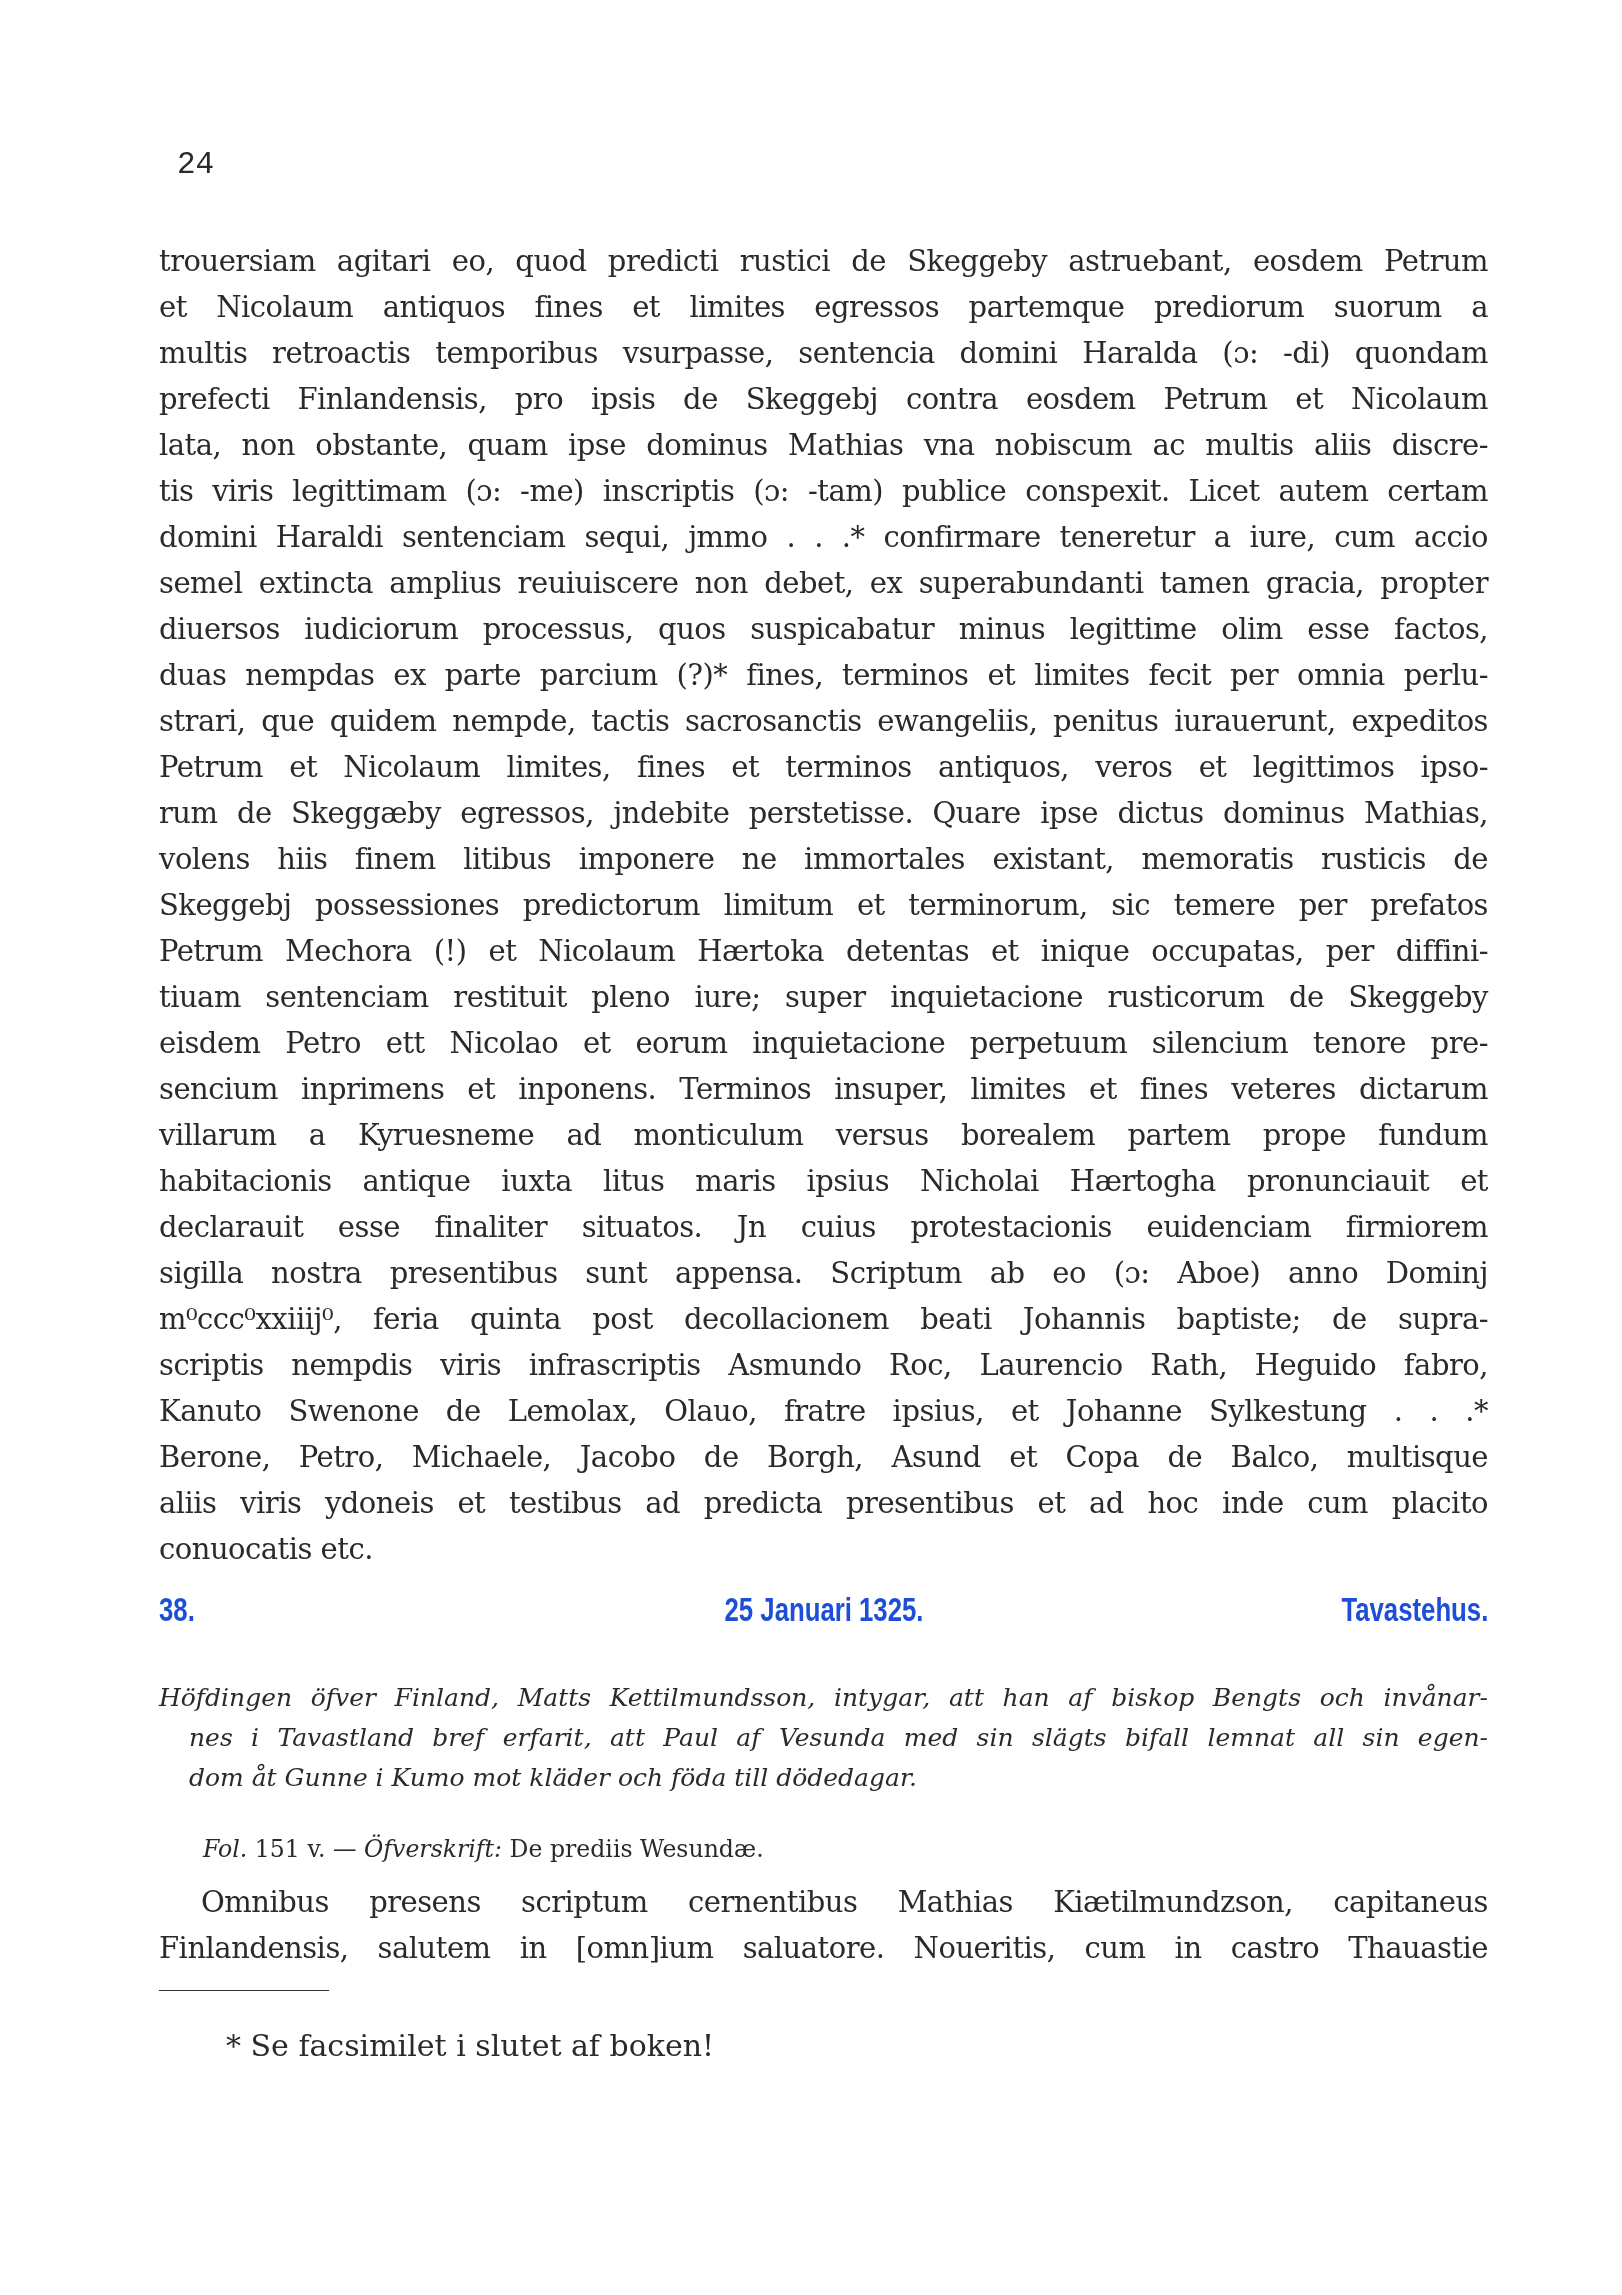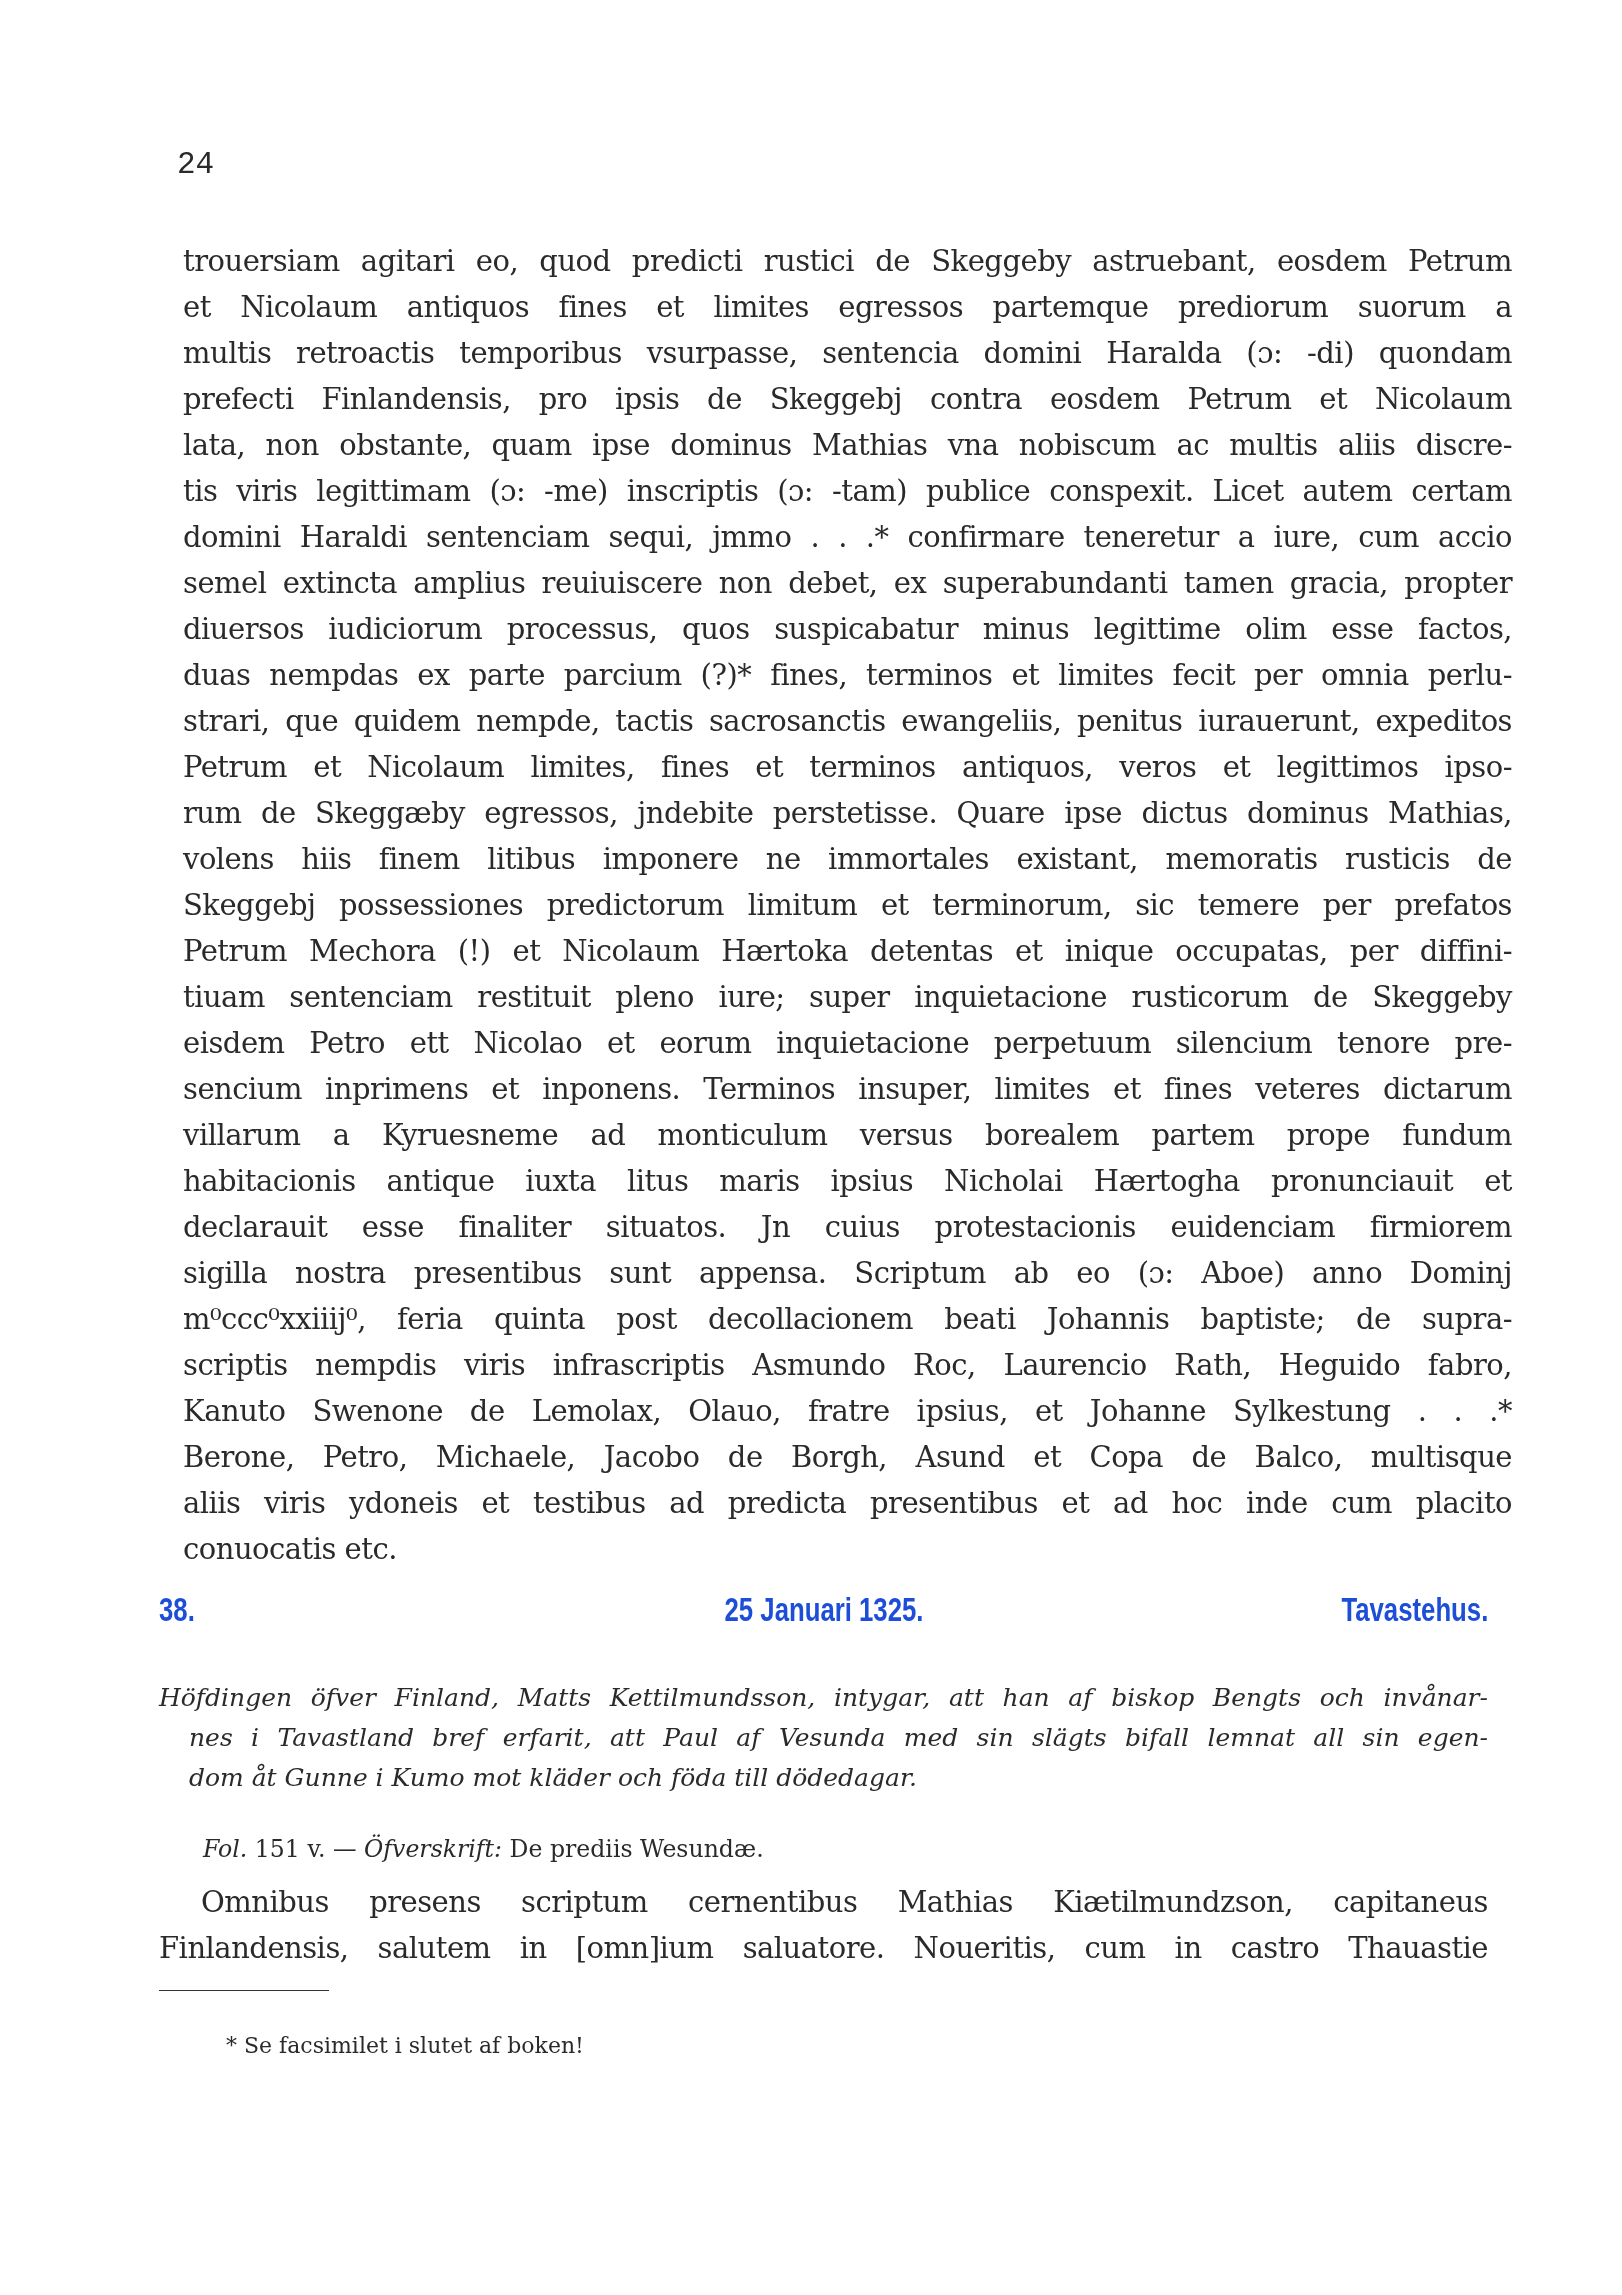--- a/index.html
+++ b/index.html
@@ -1,36 +1,36 @@
 <!DOCTYPE html>
 <html style="font-size:14px"><head>
 <meta charset="utf-8">
 <style>
   html, body { margin: 0; padding: 0; background: #ffffff; }
   body { width: 1622px; height: 2295px; position: relative; overflow: hidden; color: #2a2a2a; }
   .serif { font-family: "DejaVu Serif", "Liberation Serif", serif; }
   .page-number { position: absolute; left: 177px; top: 147px; font-size: 31px; font-family: Liberation Mono, monospace; }
-  .body-text { position: absolute; left: 159px; width: 1329px; top: 238px; margin-left: 24px; }
+  .body-text { position: absolute; left: 159px; width: 1329px; top: 238px; }
   .line { display: block; height: 46px; line-height: 46px; font-size: 29px; white-space: nowrap; text-align: justify; text-align-last: justify; letter-spacing: -0.5px; }
   .line.last { text-align-last: left; }
   .heading-row { position: absolute; left: 159px; width: 1329px; top: 1591px; height: 52px; font-family: "Liberation Sans", "DejaVu Sans", sans-serif; font-weight: bold; font-size: 33px; color: #1d4ed8; }
   .heading-row span { position: absolute; top: 0; transform: scaleX(0.78); }
   .h-num { left: 0; transform-origin: left center; }
   .h-date { left: 50%; transform-origin: center center; translate: -50% 0; }
   .h-place { right: 0; transform-origin: right center; }
   .summary { position: absolute; left: 159px; width: 1329px; top: 1678px; font-style: italic; font-size: 25px; }
   .summary .sline { display: block; height: 40px; line-height: 40px; white-space: nowrap; text-align: justify; text-align-last: justify; }
   .summary .sline.indent { padding-left: 30px; }
   .summary .sline.last { text-align-last: left; }
   .fol { position: absolute; left: 203px; top: 1829px; font-size: 23.6px; line-height: 40px; }
   .fol i { font-style: italic; text-align: right; }
   .letter { position: absolute; left: 159px; width: 1329px; top: 1879px; }
   .letter .line.indent { padding-left: 42px; }
   .footnote-rule { position: absolute; left: 159px; top: 1990px; width: 170px; height: 0; border-top: 1.7px solid #333; }
-  .footnote { position: absolute; left: 226px; top: 2028px; font-size: 22px; line-height: 35px; }
+  .footnote { position: absolute; left: 226px; top: 2028px; font-size: 30px; line-height: 35px; }
 </style>
 </head>
 <body>
 
 <div class="serif page-number">24</div>
 
 <div class="serif body-text" id="prev-doc">
     <span class="line">trouersiam agitari eo, quod predicti rustici de Skeggeby astruebant, eosdem Petrum</span>
     <span class="line">et Nicolaum antiquos fines et limites egressos partemque prediorum suorum a</span>
     <span class="line">multis retroactis temporibus vsurpasse, sentencia domini Haralda (ɔ: -di) quondam</span>

